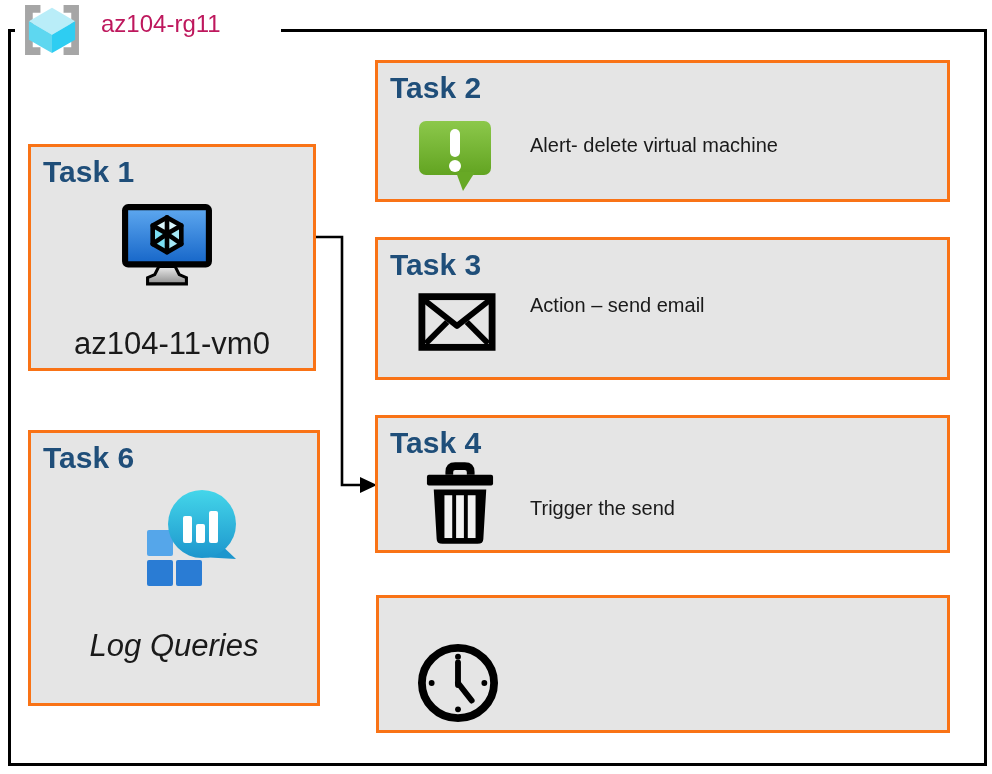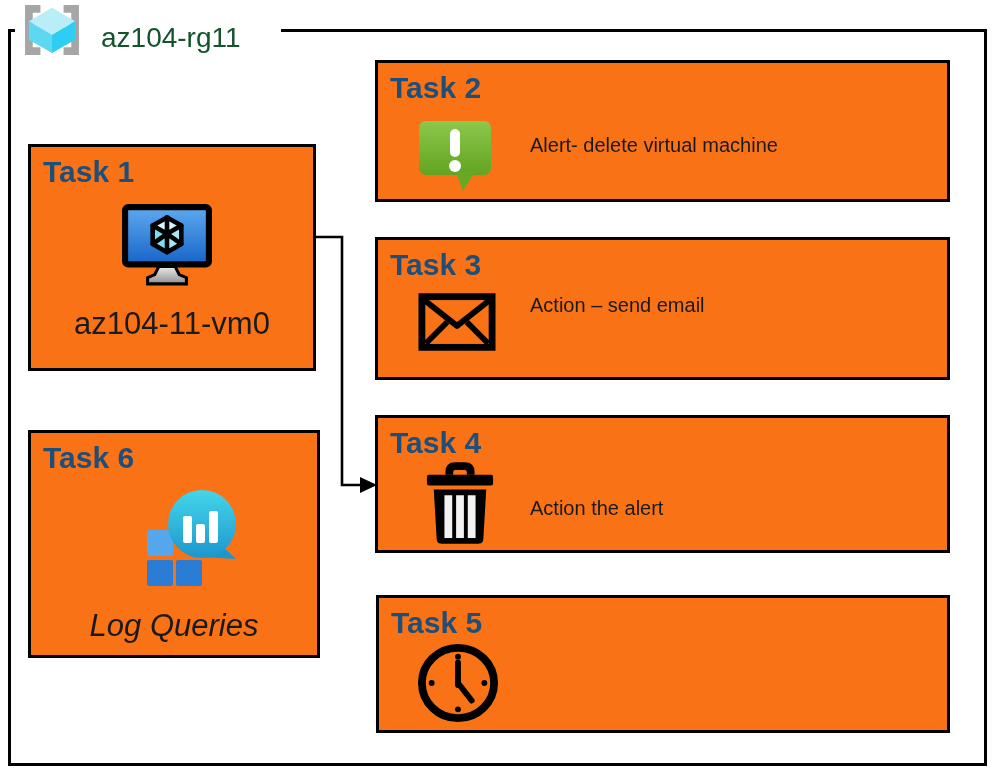--- a/index.html
+++ b/index.html
@@ -9,41 +9,41 @@
   }
   .outer-box {
     position:absolute; left:8px; top:29px; width:979px; height:737px;
     border:3px solid #000; background:#ffffff;
   }
   .border-gap {
     position:absolute; left:15px; top:26px; width:266px; height:10px; background:#ffffff;
   }
   .rg-icon { position:absolute; left:15px; top:4px; width:74px; height:52px; }
   .rg-label {
-    position:absolute; left:101px; top:22px; font-size:28px; color:#14532d;
+    position:absolute; left:101px; top:10px; font-size:24px; color:#be185d;
     white-space:nowrap;
   }
   .task-box {
-    position:absolute; background:#f97316; border:3px solid #000000;
+    position:absolute; background:#e5e5e5; border:3px solid #f97316;
   }
   .task-title {
     position:absolute; left:12px; top:7px; font-size:30px; font-weight:bold;
     color:#1F4E79; line-height:36px; white-space:nowrap;
   }
   .caption {
     position:absolute; font-size:20px; color:#1a1a1a; line-height:34px; white-space:nowrap;
   }
-  .caption-center { left:0; width:100%; text-align:center; }
+  .caption-center { left:0; width:100%; text-align:center;margin-top:20px; }
   .task-icon { position:absolute; }
   #task1 { left:28px;  top:144px; width:288px; height:227px; }
   #task2 { left:375px; top:60px;  width:575px; height:142px; }
   #task3 { left:375px; top:237px; width:575px; height:143px; }
   #task4 { left:375px; top:415px; width:575px; height:138px; }
   #task5 { left:376px; top:595px; width:574px; height:138px; }
-  #task6 { left:28px;  top:430px; width:292px; height:228px; }
+  #task6 { left:28px;  top:430px; width:292px; height:276px; }
   .connector { position:absolute; left:203px; top:228px; width:184px; height:270px; pointer-events:none; }
 </style>
 </head>
 <body>
 
 <div class="canvas">
 
   <div class="outer-box"></div>
   <div class="border-gap"></div>
 
@@ -116,25 +116,24 @@
   <div class="task-box" id="task4">
     <div class="task-title">Task 4</div>
     <svg class="task-icon" style="left:47px; top:42px; width:70px; height:88px;" viewBox="0 0 72 88">
       <path d="M25,14 V11 Q25,5 31,5 H41 Q47,5 47,11 V14" fill="none" stroke="#000" stroke-width="8"></path>
       <rect x="2" y="14" width="68" height="11" rx="2" fill="#000"></rect>
       <path d="M9,29 H63 L60,80 Q60,85 54,85 H18 Q12,85 12,80 Z" fill="#000"></path>
       <rect x="20" y="35" width="8" height="44" fill="#f2f2f2"></rect>
       <rect x="32" y="35" width="8" height="44" fill="#f2f2f2"></rect>
       <rect x="44" y="35" width="8" height="44" fill="#f2f2f2"></rect>
     </svg>
-    <div class="caption" style="left:152px; top:73px;">Action the alert</div>
+    <div class="caption" style="left:152px; top:73px;">Trigger the send</div>
   </div>
 
   <div class="task-box" id="task5">
-    <div class="task-title">Task 5</div>
     <svg class="task-icon" style="left:37px; top:45px; width:84px; height:80px;" viewBox="0 0 86 82">
       <ellipse cx="43" cy="41" rx="37" ry="36" fill="none" stroke="#000" stroke-width="8"></ellipse>
       <circle cx="43" cy="14" r="3" fill="#000"></circle>
       <circle cx="70" cy="41" r="3" fill="#000"></circle>
       <circle cx="43" cy="68" r="3" fill="#000"></circle>
       <circle cx="16" cy="41" r="3" fill="#000"></circle>
       <path d="M43,43 L43,20" stroke="#000" stroke-width="6" stroke-linecap="round"></path>
       <path d="M43,41 L57,59" stroke="#000" stroke-width="6" stroke-linecap="round"></path>
     </svg>
   </div>

